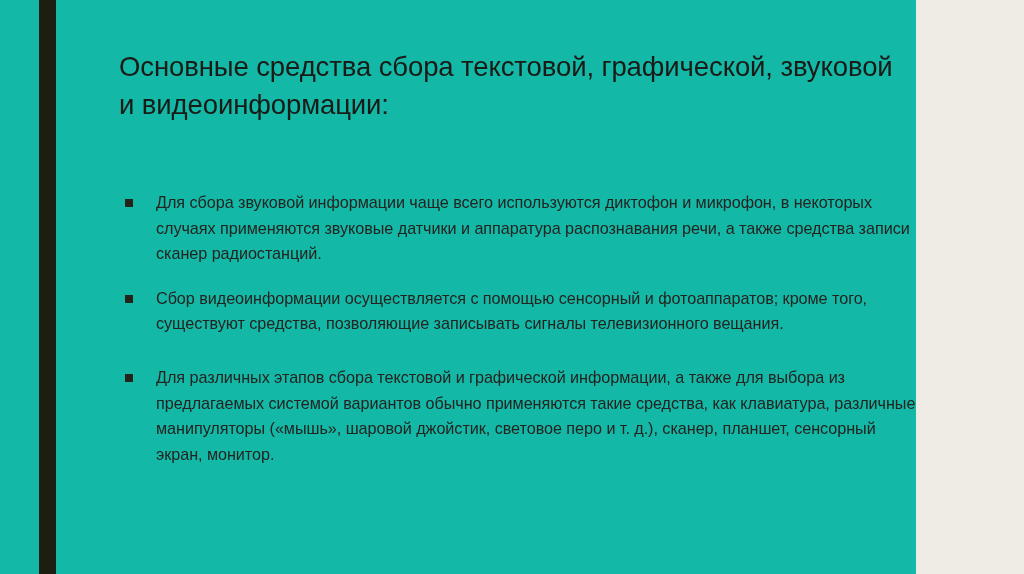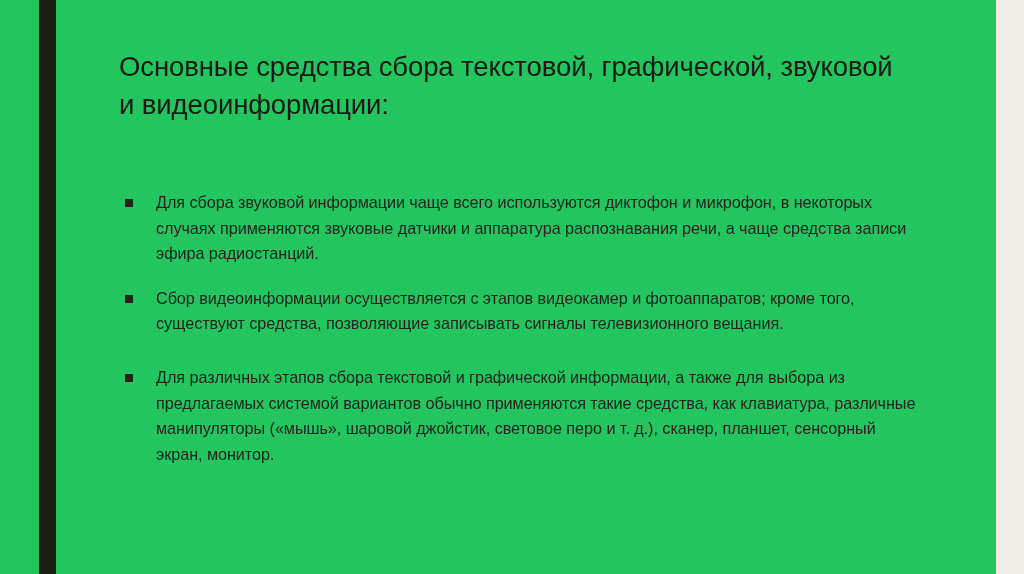--- a/index.html
+++ b/index.html
@@ -11,23 +11,23 @@
     width: 1024px;
     height: 574px;
     overflow: hidden;
     background: #efece5;
     font-family: "Liberation Sans", "DejaVu Sans", sans-serif;
     -webkit-font-smoothing: antialiased;
   }
 
   .slide {
     position: relative;
-    width: 996px;
+    width: 916px;
     height: 574px;
-    background: #22c55e;
+    background: #14b8a6;
     box-sizing: border-box;
   }
 
   
   .accent-bar {
     position: absolute;
     left: 39px;
     top: 0;
     width: 17px;
     height: 574px;
@@ -102,26 +102,26 @@
   <div class="accent-bar"></div>
 
   <div class="content">
 
     <h1 class="slide-title">Основные средства сбора текстовой, графической, звуковой и видеоинформации:</h1>
 
     <ul class="bullet-list">
 
       <li class="bullet-item">
         <span class="bullet-marker"></span>
-        <span class="bullet-text">Для сбора звуковой информации чаще всего используются диктофон и микрофон, в некоторых случаях применяются звуковые датчики и аппаратура распознавания речи, а чаще средства записи эфира радиостанций.</span>
+        <span class="bullet-text">Для сбора звуковой информации чаще всего используются диктофон и микрофон, в некоторых случаях применяются звуковые датчики и аппаратура распознавания речи, а также средства записи сканер радиостанций.</span>
       </li>
 
       <li class="bullet-item">
         <span class="bullet-marker"></span>
-        <span class="bullet-text">Сбор видеоинформации осуществляется с этапов видеокамер и фотоаппаратов; кроме того, существуют средства, позволяющие записывать сигналы телевизионного вещания.</span>
+        <span class="bullet-text">Сбор видеоинформации осуществляется с помощью сенсорный и фотоаппаратов; кроме того, существуют средства, позволяющие записывать сигналы телевизионного вещания.</span>
       </li>
 
       <li class="bullet-item">
         <span class="bullet-marker"></span>
         <span class="bullet-text">Для различных этапов сбора текстовой и графической информации, а также для выбора из предлагаемых системой вариантов обычно применяются такие средства, как клавиатура, различные манипуляторы («мышь», шаровой джойстик, световое перо и т. д.), сканер, планшет, сенсорный экран, монитор.</span>
       </li>
 
     </ul>
 
   </div>

